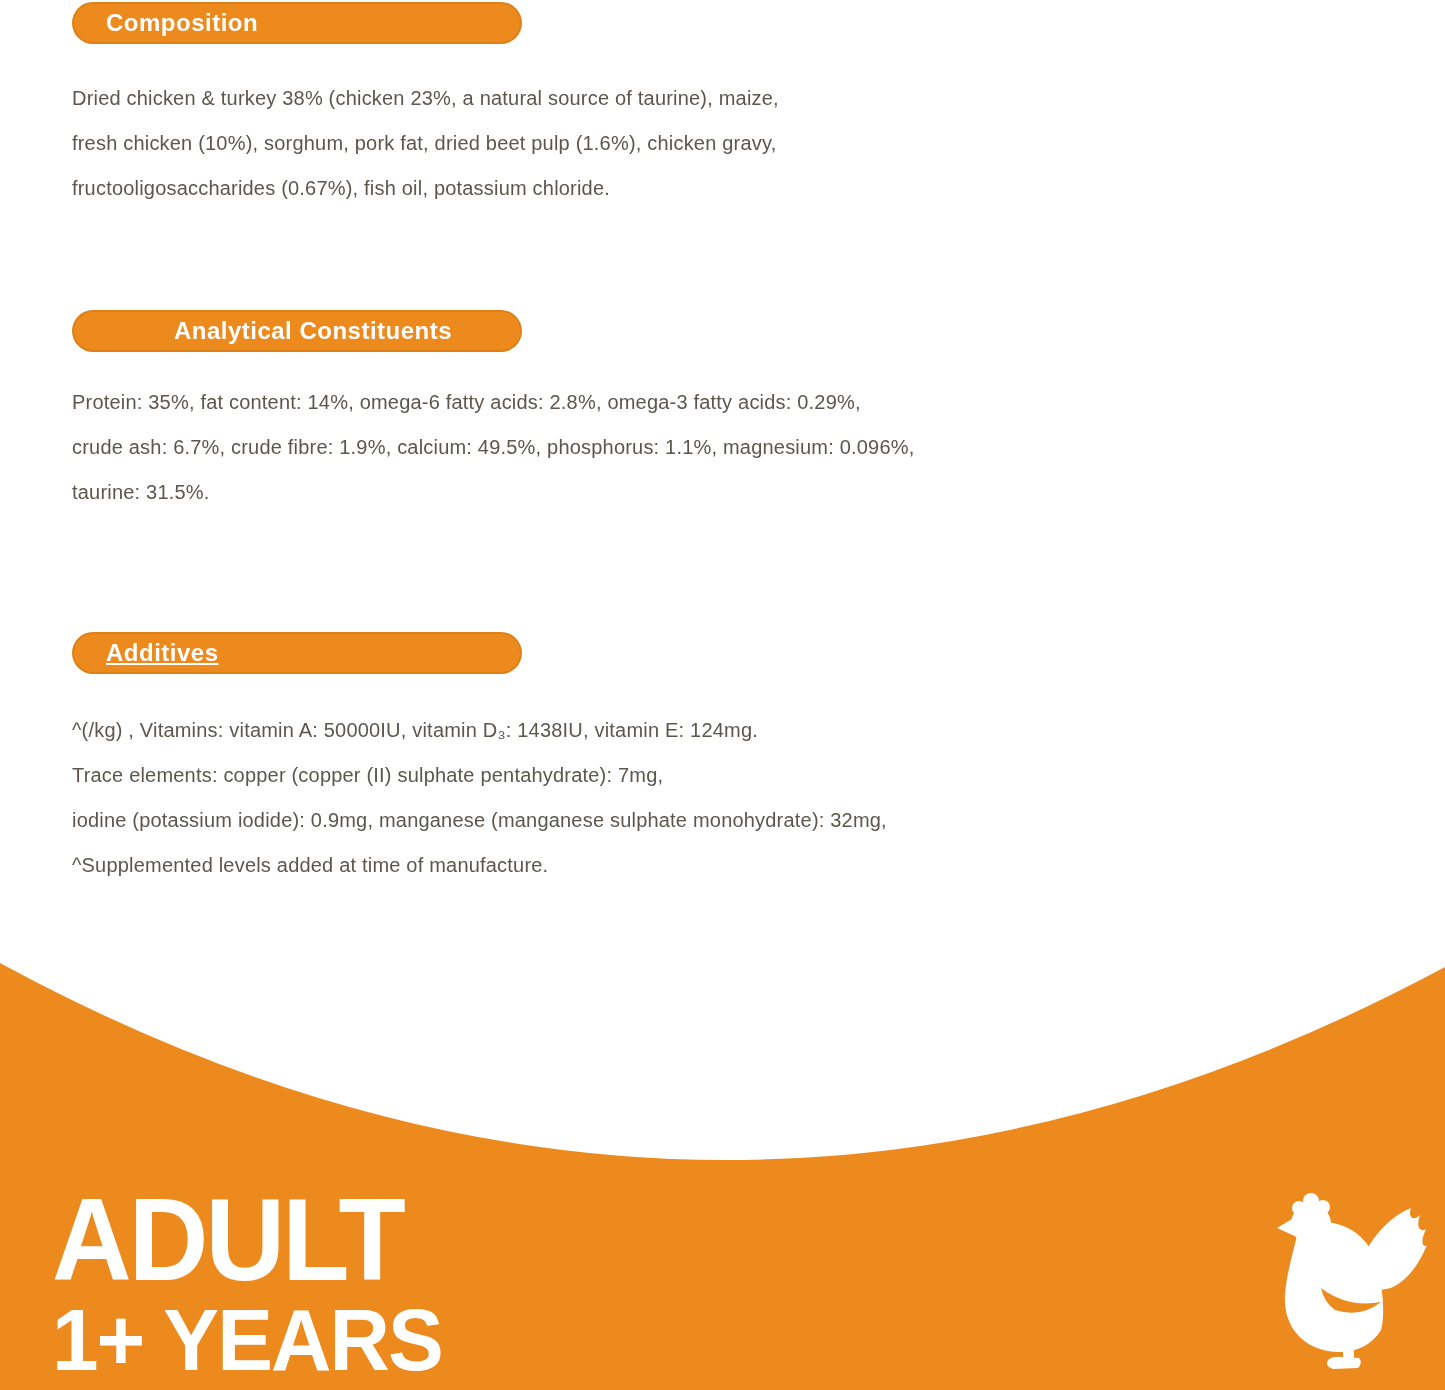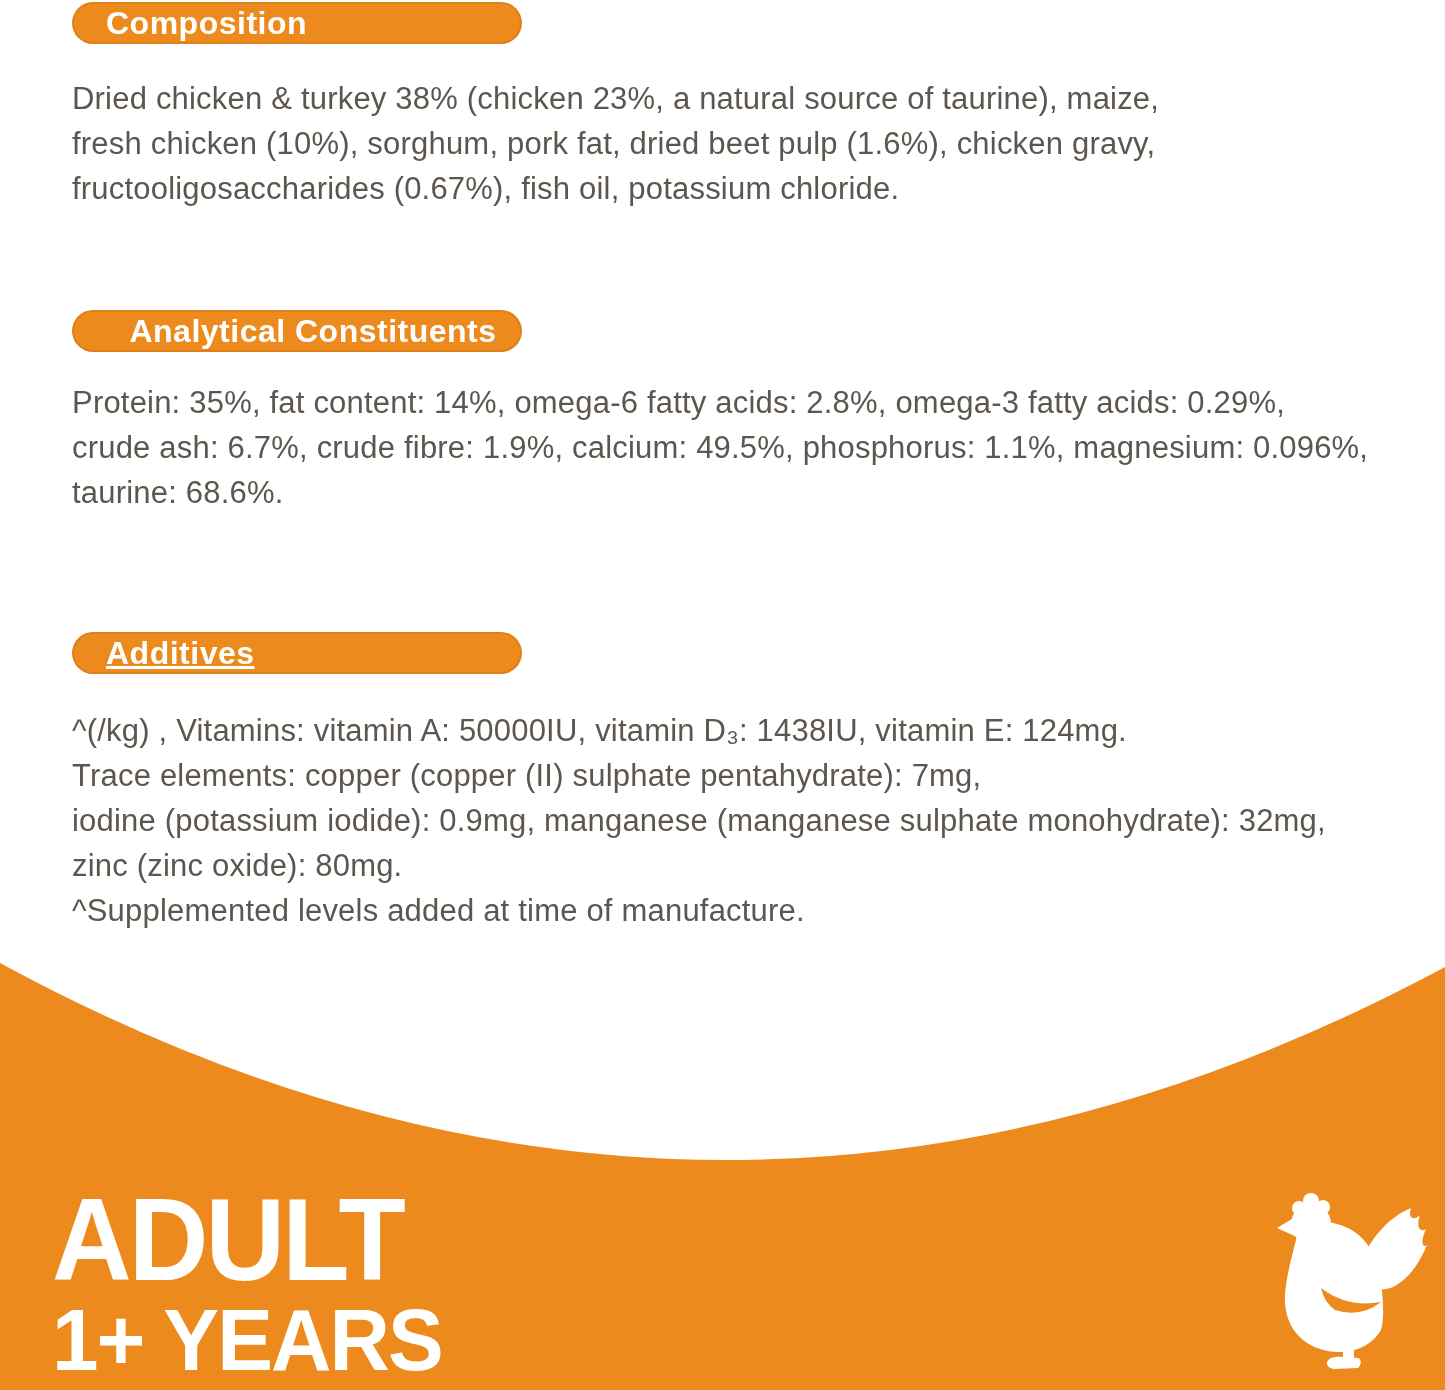--- a/index.html
+++ b/index.html
@@ -17,36 +17,36 @@
     position: absolute;
     left: 72px;
     width: 450px;
     height: 42px;
     background: var(--orange, #EC8A1D);
     border: 2px solid rgba(180,100,0,0.25);
     border-radius: 24px;
     box-sizing: border-box;
     color: #ffffff;
     font-weight: bold;
-    font-size: 32px;
+    font-size: 24px;
     line-height: 38px;
     padding-left: 32px;
     letter-spacing: 0.5px;
   }
   .pill-1 { top: 2px; }
   .pill-2 { top: 310px; text-align: center; }
   .pill-3 { top: 632px; text-decoration: underline; }
 
   
   .body-block {
     position: absolute;
     left: 72px;
     width: 1350px;
     color: var(--ink, #5C564E);
-    font-size: 31px;
+    font-size: 20px;
     line-height: 45px;
     letter-spacing: 0.2px;
   }
   .body-1 { top: 76px; }
   .body-2 { top: 380px; }
   .body-3 { top: 692px; margin-top: 16px; }
   .body-line { white-space: nowrap; }
 
   
   .footer-curve {
@@ -93,29 +93,28 @@
   <div class="body-block body-1">
     <div class="body-line">Dried chicken &amp; turkey 38% (chicken 23%, a natural source of taurine), maize,</div>
     <div class="body-line">fresh chicken (10%), sorghum, pork fat, dried beet pulp (1.6%), chicken gravy,</div>
     <div class="body-line">fructooligosaccharides (0.67%), fish oil, potassium chloride.</div>
   </div>
 
   <div class="pill pill-2">Analytical Constituents</div>
   <div class="body-block body-2">
     <div class="body-line">Protein: 35%, fat content: 14%, omega-6 fatty acids: 2.8%, omega-3 fatty acids: 0.29%,</div>
     <div class="body-line">crude ash: 6.7%, crude fibre: 1.9%, calcium: 49.5%, phosphorus: 1.1%, magnesium: 0.096%,</div>
-    <div class="body-line">taurine: 68.6%.</div>
+    <div class="body-line">taurine: 31.5%.</div>
   </div>
 
   <div class="pill pill-3">Additives</div>
   <div class="body-block body-3">
     <div class="body-line">^(/kg) , Vitamins: vitamin A: 50000IU, vitamin D₃: 1438IU, vitamin E: 124mg.</div>
     <div class="body-line">Trace elements: copper (copper (II) sulphate pentahydrate): 7mg,</div>
     <div class="body-line">iodine (potassium iodide): 0.9mg, manganese (manganese sulphate monohydrate): 32mg,</div>
-    <div class="body-line">zinc (zinc oxide): 80mg.</div>
     <div class="body-line">^Supplemented levels added at time of manufacture.</div>
   </div>
 
   <svg class="footer-curve" viewBox="0 0 1445 450" preserveAspectRatio="none" aria-hidden="true">
     <path d="M0,23 Q722,415 1445,27 L1445,450 L0,450 Z" style="fill: var(--orange, #EC8A1D);"></path>
   </svg>
 
   <div class="life-stage">ADULT</div>
   <div class="age-range">1+ YEARS</div>
 

